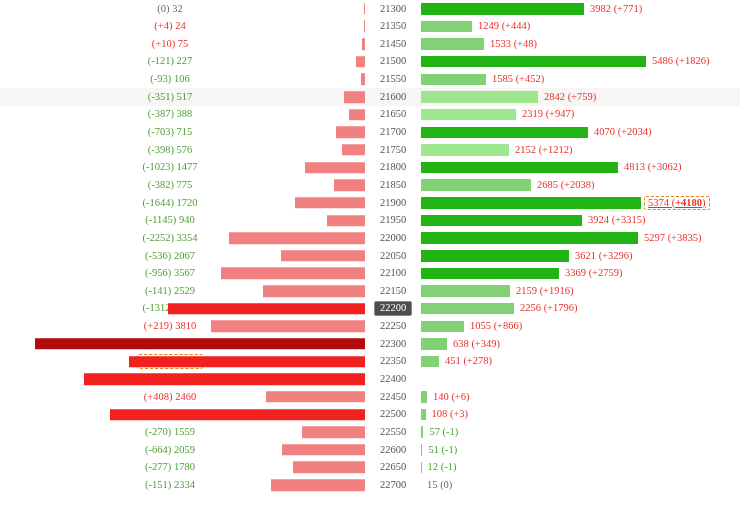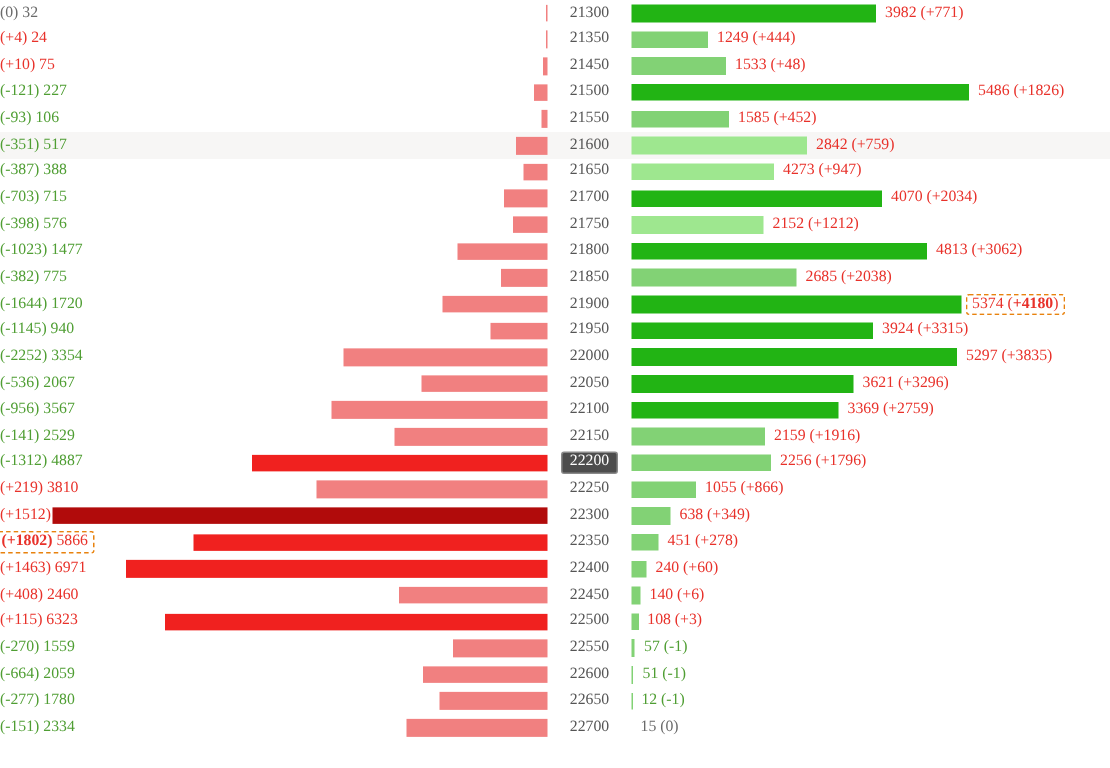--- a/index.html
+++ b/index.html
@@ -22,21 +22,21 @@
     height: 17.655px;
     width: 740px;
     position: relative;
   }
   .row.band { background: #f7f6f5; }
 
   
   .left-label {
     flex: 0 0 auto;
     width: 345px;
-    text-align: left;
+    text-align: center;
     padding-right: 5px;
     font-size: 10.5px;
     white-space: nowrap;
     line-height: 1;
     position: relative;
   }
   .left-bar {
     position: absolute;
     right: 0;
     top: 50%;
@@ -92,20 +92,21 @@
   .neg { color: #4f9e33; }
   .zero { color: #6a6a6a; }
 
   .hl {
     border: 1.4px dashed #e8820e;
     border-radius: 2px;
     padding: 1px 3px;
     margin: 16px -3px;
     display: inline-block;
     line-height: 1;
+    text-decoration: underline;
   }
   .hl b { font-weight: bold; }
 </style>
 </head>
 <body>
 
 <div id="chart">
     <div class="row">
       <div class="left-label"><span class="zero">(0) 32</span></div>
       <div style="flex: 0 0 auto; width: 20px; position: relative; height: 100%;">
@@ -173,21 +174,21 @@
       </div>
     </div>
     <div class="row">
       <div class="left-label"><span class="neg">(-387) 388</span></div>
       <div style="flex: 0 0 auto; width: 20px; position: relative; height: 100%;">
         <div class="left-bar" style="width: 16px; background: rgb(241, 128, 128);"></div>
       </div>
       <div class="strike"><span class="chip">21650</span></div>
       <div class="right-zone">
         <div class="right-bar" style="width: 95px; background: rgb(158, 231, 143);"></div>
-        <div class="right-label"><span class="pos">4273 (+947)</span></div>
+        <div class="right-label"><span class="pos">2319 (+947)</span></div>
       </div>
     </div>
     <div class="row">
       <div class="left-label"><span class="neg">(-703) 715</span></div>
       <div style="flex: 0 0 auto; width: 20px; position: relative; height: 100%;">
         <div class="left-bar" style="width: 29px; background: rgb(241, 128, 128);"></div>
       </div>
       <div class="strike"><span class="chip">21700</span></div>
       <div class="right-zone">
         <div class="right-bar" style="width: 167px; background: rgb(34, 180, 20);"></div>
@@ -336,24 +337,20 @@
         <div class="right-bar" style="width: 18px; background: rgb(130, 210, 117);"></div>
         <div class="right-label"><span class="pos">451 (+278)</span></div>
       </div>
     </div>
     <div class="row">
       <div class="left-label"><span class="pos">(+1463) 6971</span></div>
       <div style="flex: 0 0 auto; width: 20px; position: relative; height: 100%;">
         <div class="left-bar" style="width: 281px; background: rgb(240, 33, 31);"></div>
       </div>
       <div class="strike"><span class="chip">22400</span></div>
-      <div class="right-zone">
-        <div class="right-bar" style="width: 10px; background: rgb(130, 210, 117);"></div>
-        <div class="right-label"><span class="pos">240 (+60)</span></div>
-      </div>
     </div>
     <div class="row">
       <div class="left-label"><span class="pos">(+408) 2460</span></div>
       <div style="flex: 0 0 auto; width: 20px; position: relative; height: 100%;">
         <div class="left-bar" style="width: 99px; background: rgb(241, 128, 128);"></div>
       </div>
       <div class="strike"><span class="chip">22450</span></div>
       <div class="right-zone">
         <div class="right-bar" style="width: 6px; background: rgb(130, 210, 117);"></div>
         <div class="right-label"><span class="pos">140 (+6)</span></div>

